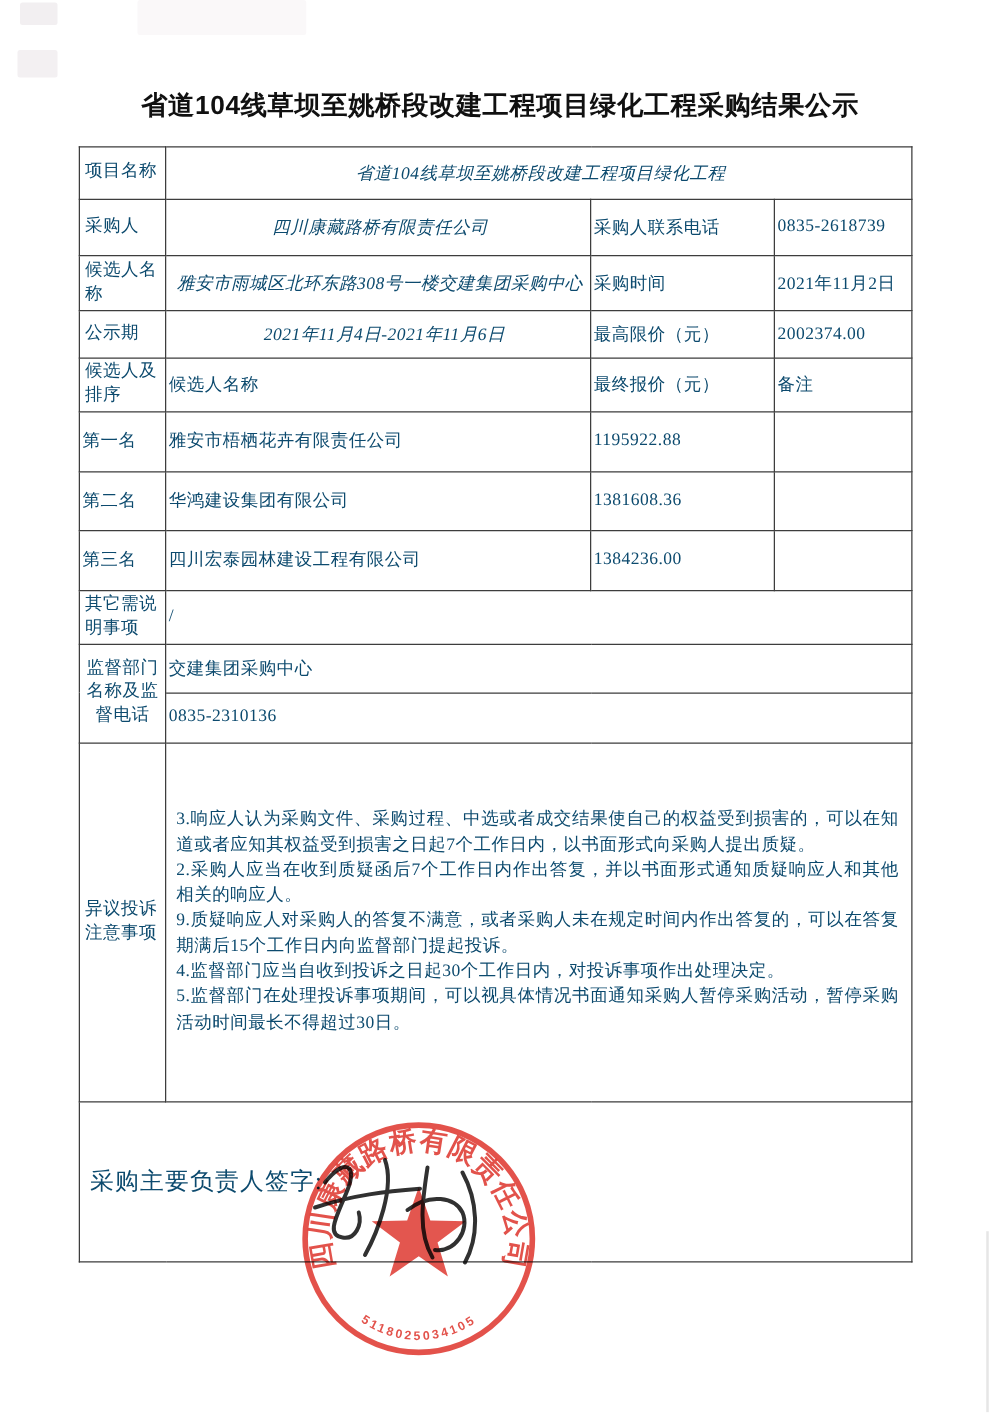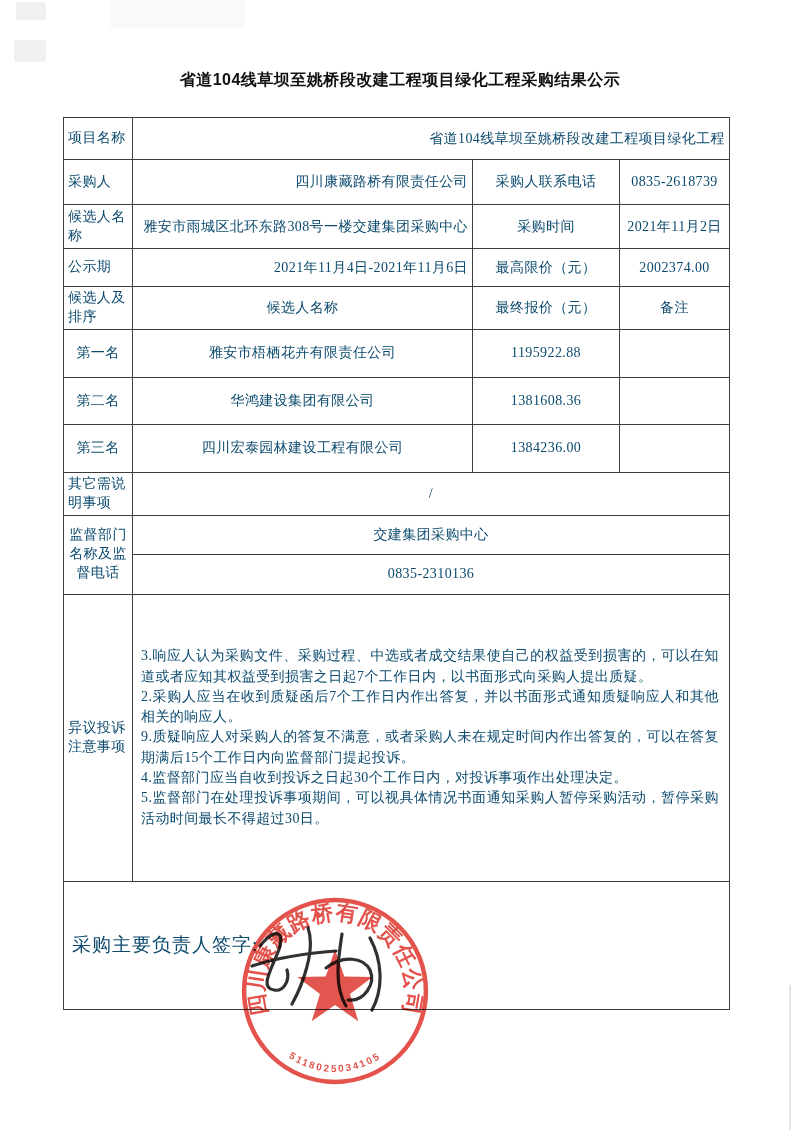--- a/index.html
+++ b/index.html
@@ -9,38 +9,38 @@
   }
   
   .artifact{position:absolute;border-radius:2px;}
   .a1{left:16px;top:2px;width:30px;height:18px;background:#f2eff1;}
   .a2{left:14px;top:40px;width:32px;height:22px;background:#f3f0f2;}
   .a3{left:110px;top:0;width:135px;height:28px;background:#faf8f9;}
   .page-edge{position:absolute;left:789px;top:985px;width:2px;height:145px;background:#d9d9d9;opacity:.65;}
 
   .title{
     position:absolute;left:0;top:70px;width:800px;margin:0;
-    text-align:center;font-size:16px;font-weight:700;letter-spacing:.5px;color:#101010;
+    text-align:center;font-size:21px;font-weight:700;letter-spacing:.5px;color:#101010;
     font-family:"Liberation Sans","DejaVu Sans",sans-serif;
   }
 
   table.doc{
     position:absolute;left:63px;top:117px;width:666px;
     border-collapse:collapse;table-layout:fixed;
     font-size:14px;letter-spacing:.4px;color:#0c4a6e;
   }
   table.doc td{
     border:1px solid #3d3d3d;vertical-align:middle;
     overflow:hidden;word-break:break-all;
   }
   td.lbl{text-align:left;padding:2px 2px 2px 4px;line-height:1.35;}
   td.lblc{text-align:center;padding:2px 1px;line-height:1.35;}
-  td.val{text-align:right;padding:2px 4px 2px 7px;}
+  td.val{text-align:center;padding:2px 4px 2px 7px;font-style:italic;}
   td.ind{padding-left:14px;}
-  td.ctr{text-align:center;padding:2px 2px;}
+  td.ctr{padding:2px 2px;}
   td.obj{padding:6px 10px 6px 8px;line-height:1.45;text-align:justify;}
   td.obj .obj-item{margin:0;}
   td.sig{position:relative;padding:0;}
   .sig-label{position:absolute;left:8px;top:50px;font-size:19px;letter-spacing:1px;}
 
   .stamp{
     position:absolute;left:236px;top:892px;width:198px;height:198px;
     mix-blend-mode:multiply;opacity:.9;pointer-events:none;
   }
   .handwriting{

